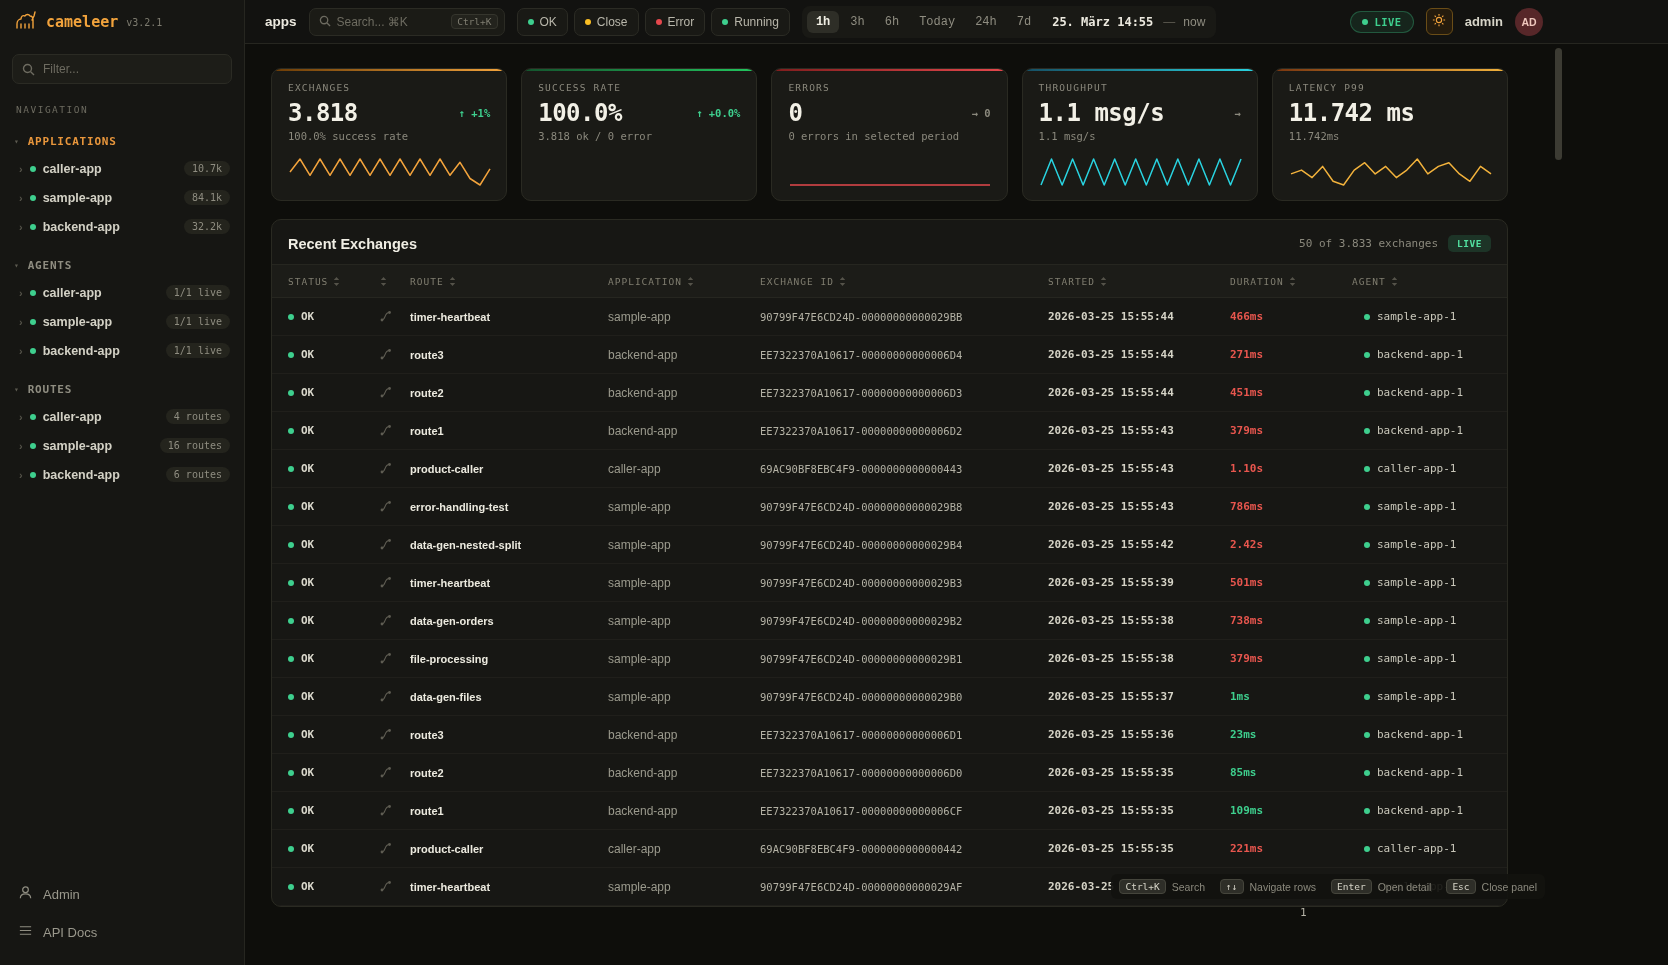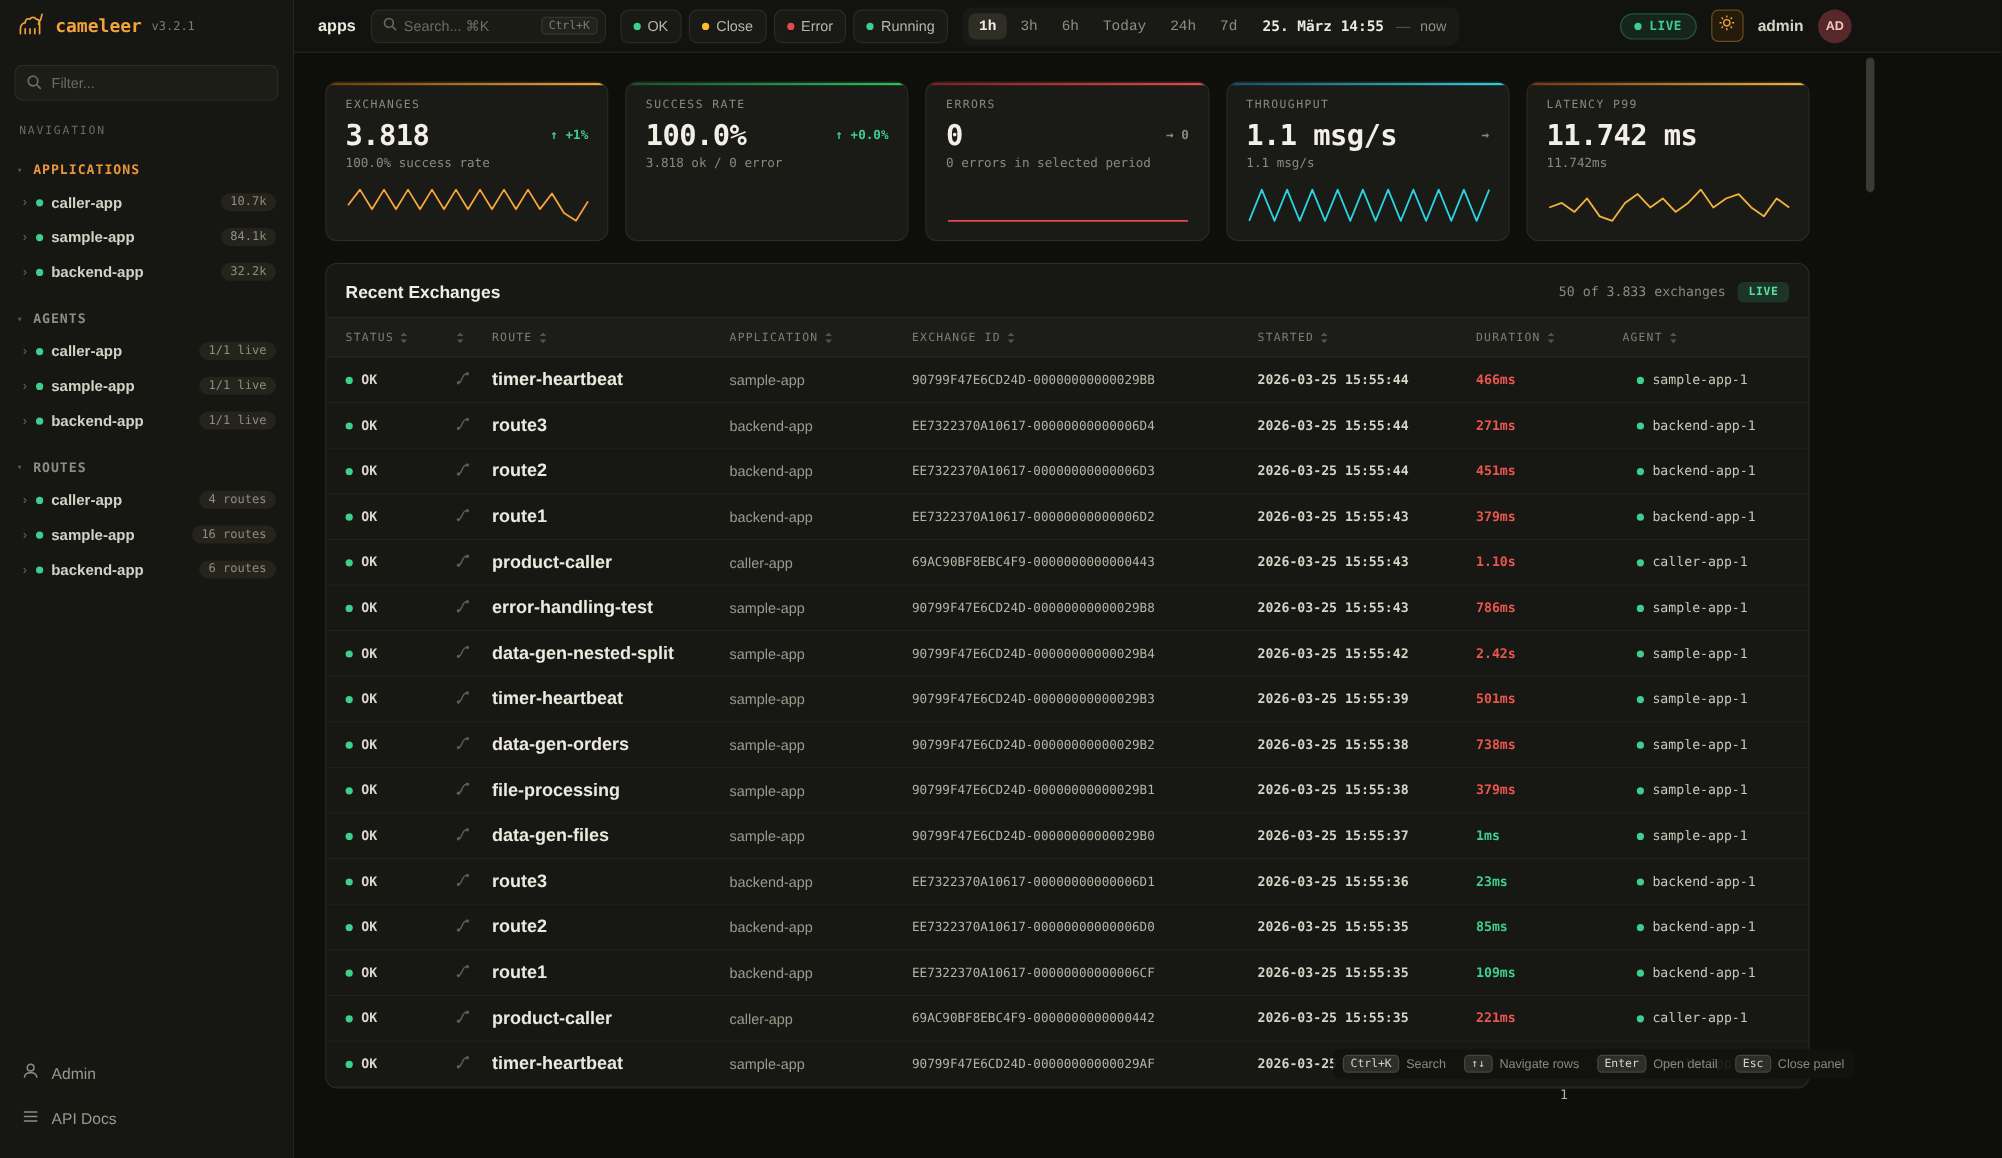--- a/index.html
+++ b/index.html
@@ -99,21 +99,21 @@
   .tc-live { background:rgba(62,207,142,0.16); color:#52e0a0; font-family:"DejaVu Sans Mono",monospace;
     font-size:9.5px; font-weight:bold; padding:3px 9px; border-radius:5px; letter-spacing:0.5px; }
   .gridrow { display:grid; grid-template-columns:92px 30px 198px 152px 288px 182px 122px 1fr;
     align-items:center; padding:0 16px; }
   .thead { height:34px; background:#1c1c18; border-top:1px solid #262620; border-bottom:1px solid #262620; }
   .th { display:flex; align-items:center; gap:5px; font-family:"DejaVu Sans Mono",monospace;
     font-size:9.5px; letter-spacing:1px; color:#807e70; cursor:pointer; white-space:nowrap; }
   .trow { height:38px; border-bottom:1px solid #201f1b; cursor:pointer; }
   .cell-status { display:flex; gap:7px; align-items:center; font-family:"DejaVu Sans Mono",monospace;
     font-size:11px; color:#d9d7cb; font-weight:bold; }
-  .cell-route { font-size:15px; color:#eceadf; font-weight:bold; }
+  .cell-route { font-size:11px; color:#eceadf; font-weight:bold; }
   .cell-app { font-size:12px; color:#9b9a8d; }
   .cell-id { font-family:"DejaVu Sans Mono",monospace; font-size:10.5px; color:#b4b2a5; }
   .cell-start { font-family:"DejaVu Sans Mono",monospace; font-size:11px; font-weight:bold; color:#d5d3c6; }
   .cell-dur { font-family:"DejaVu Sans Mono",monospace; font-size:11px; font-weight:bold; }
   .cell-agent { display:flex; gap:7px; align-items:center; font-family:"DejaVu Sans Mono",monospace;
     font-size:11px; color:#c9c7ba;margin-left:12px; }
 
   
   .hintbar { position:fixed; right:123px; bottom:66px; display:flex; gap:15px; align-items:center;
     background:rgba(18,18,15,0.92); border-radius:6px; padding:5px 8px; }

